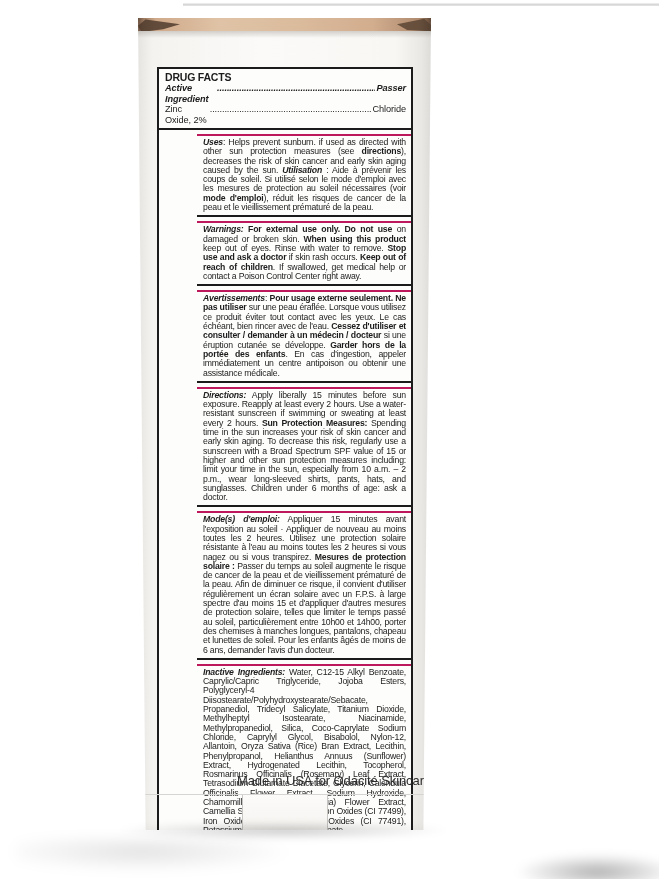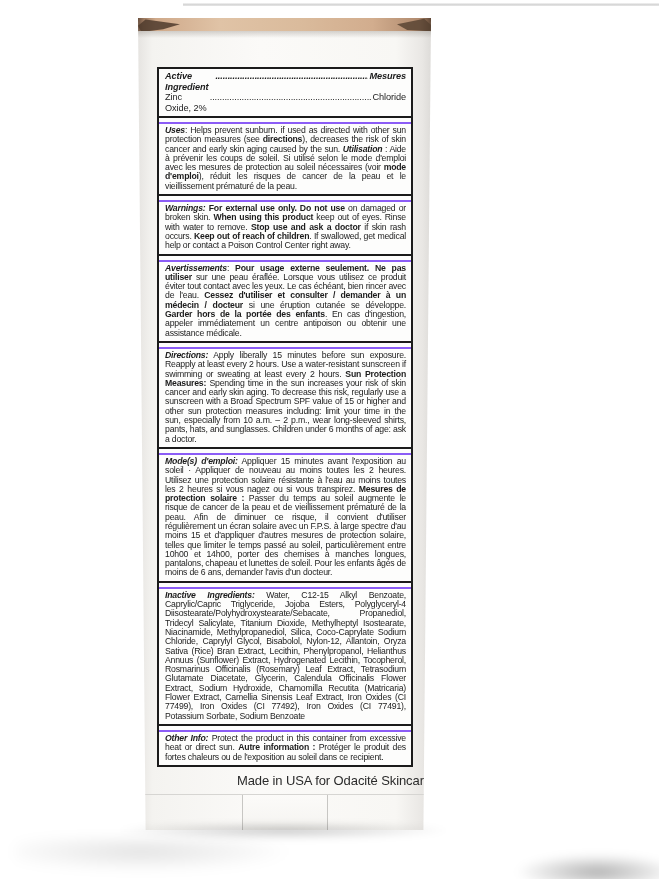--- a/index.html
+++ b/index.html
@@ -37,21 +37,21 @@
   .label{
     position:absolute;left:19px;top:36px;width:256px;box-sizing:border-box;
     border:2px solid #1b1b1b;background:#fdfdfc;
   }
   .sec{
     padding:2px 5px 3px 6px;
     font-size:8.7px;line-height:9.3px;letter-spacing:-0.2px;
     text-align:justify;
   }
   .sec:not(:last-child){border-bottom:2px solid #1b1b1b;}
-  .sec + .sec{border-top:2px solid #8b5cf6;margin-top:4px;}
+  .sec + .sec{border-top:2px solid #be185d;margin-top:4px;margin-left:38px;}
   .df-title{font-size:10.5px;font-weight:bold;letter-spacing:-0.2px;line-height:12px;}
   .df-row{display:flex;align-items:baseline;font-size:9.2px;line-height:10.5px;letter-spacing:-0.1px;}
   .df-row .leader{flex:1 1 auto;min-width:0;overflow:hidden;white-space:nowrap;margin:0 1px;}
   .df-row.bi{font-weight:bold;font-style:italic;}
   
   .crease{position:absolute;left:5px;right:5px;top:763px;height:1px;background:#d6d5d2;}
   .bottom-flap{
     position:absolute;left:104px;top:764px;width:84px;height:42px;
     background:linear-gradient(180deg,#fcfbf9,#f3f2ef);
     border-left:1px solid #c7c6c3;border-right:1px solid #c7c6c3;border-bottom:1px solid #bdbcb9;
@@ -83,24 +83,25 @@
   <div class="carton-topstrip"></div>
   <div class="flap-tip-left"></div>
   <div class="flap-tip-right"></div>
 
   <div class="carton-face">
     <div class="face-topshade"></div>
 
     <div class="label">
 
       <div class="sec">
+        <div class="df-title">DRUG FACTS</div>
         <div class="df-row bi">
           <span>Active Ingredient</span>
           <span class="leader">............................................................................................</span>
-          <span>Mesures</span>
+          <span>Passer</span>
         </div>
         <div class="df-row">
           <span>Zinc Oxide, 2%</span>
           <span class="leader">............................................................................................</span>
           <span>Chloride</span>
         </div>
       </div>
 
       <div class="sec"><span style="font-weight: bold; font-style: italic;">Uses</span><span>: Helps prevent sunburn. if used as directed with other sun protection measures (see </span><span style="font-weight: bold;">directions</span><span>), decreases the risk of skin cancer and early skin aging caused by the sun. </span><span style="font-weight: bold; font-style: italic;">Utilisation</span><span> : Aide à prévenir les coups de soleil. Si utilisé selon le mode d'emploi avec les mesures de protection au soleil nécessaires (voir </span><span style="font-weight: bold;">mode d'emploi</span><span>), réduit les risques de cancer de la peau et le vieillissement prématuré de la peau.</span></div>
       <div class="sec"><span style="font-weight: bold; font-style: italic;">Warnings:</span><span style="font-weight: bold;"> For external use only. Do not use</span><span> on damaged or broken skin. </span><span style="font-weight: bold;">When using this product</span><span> keep out of eyes. Rinse with water to remove. </span><span style="font-weight: bold;">Stop use and ask a doctor</span><span> if skin rash occurs. </span><span style="font-weight: bold;">Keep out of reach of children</span><span>. If swallowed, get medical help or contact a Poison Control Center right away.</span></div>

